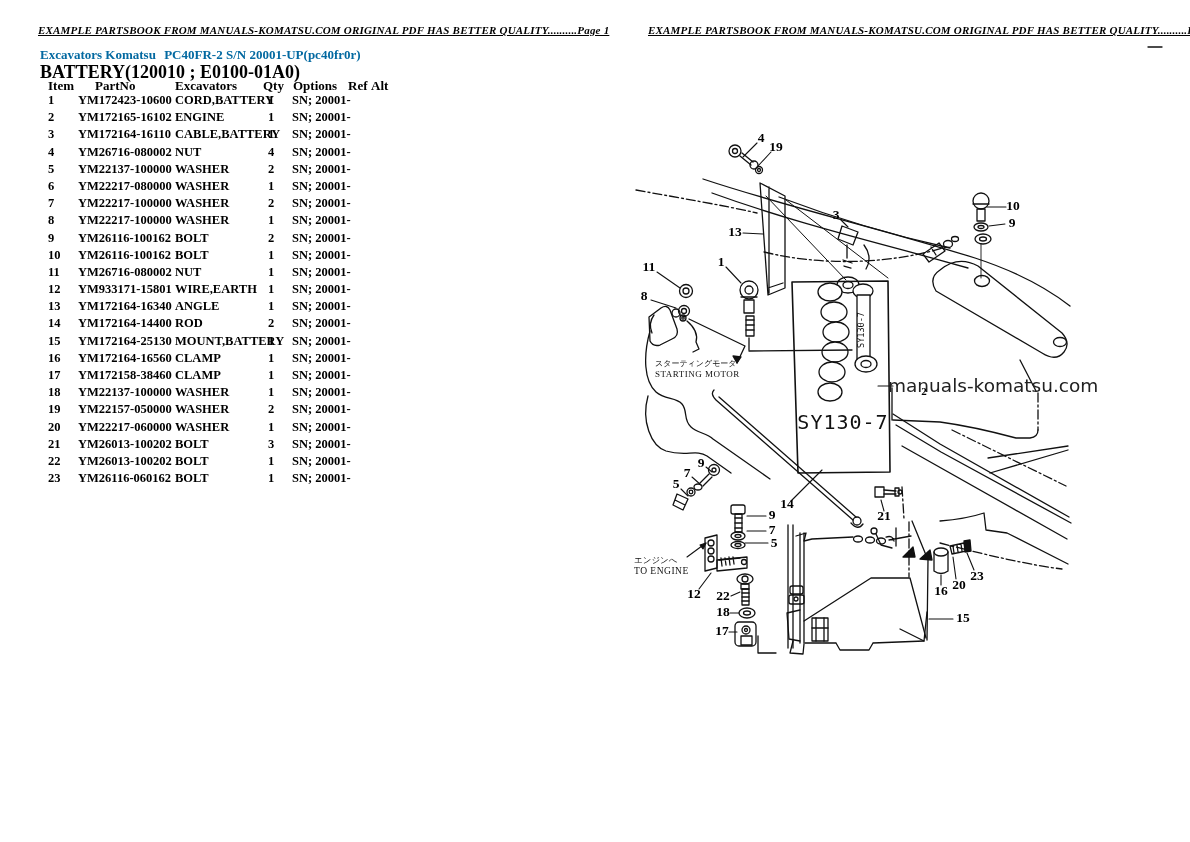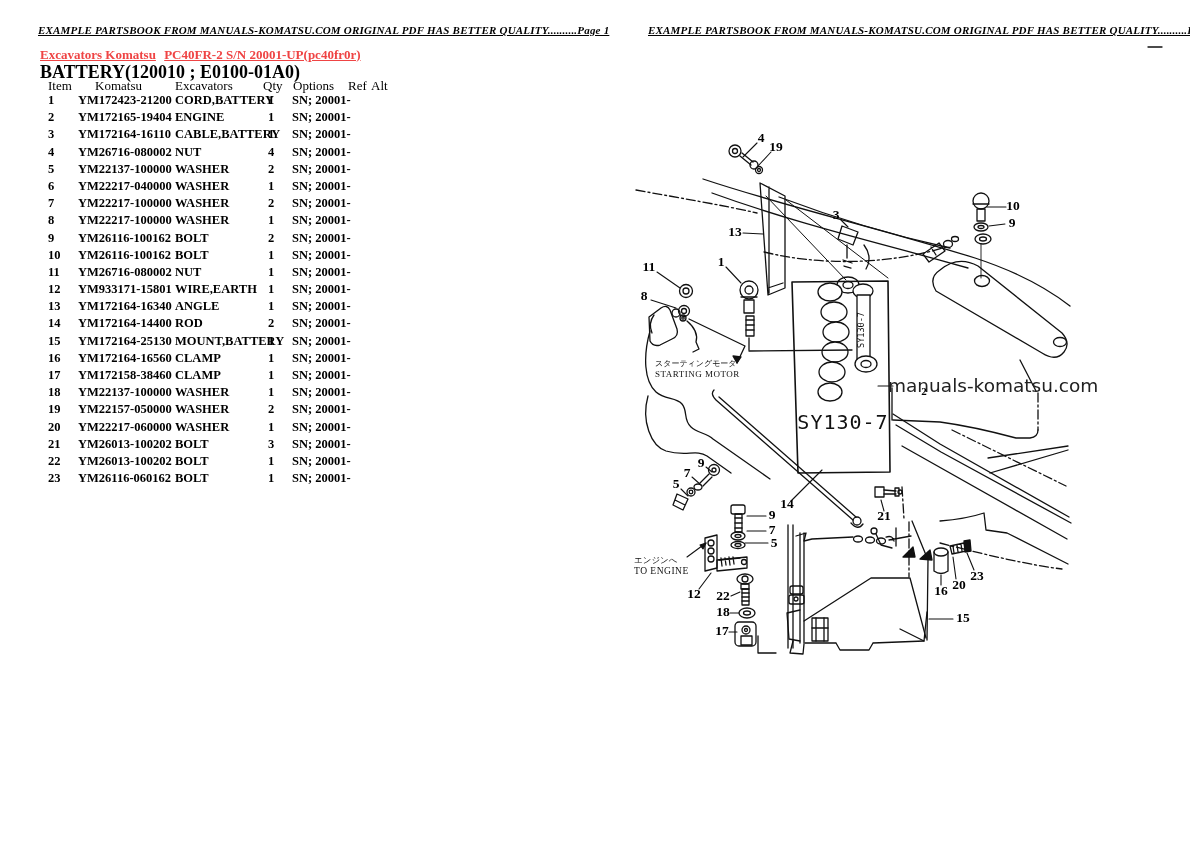--- a/index.html
+++ b/index.html
@@ -3,25 +3,25 @@
 <meta charset="utf-8">
 <style>
   html,body{margin:0;padding:0;background:#888;}
   #page{position:relative;width:1190px;height:842px;background:#ffffff;overflow:hidden;
         font-family:"Liberation Serif",serif;color:#000;}
   .runhead{position:absolute;top:24px;height:16px;font-size:11px;font-weight:bold;font-style:italic;
            text-align:center;text-decoration:underline;letter-spacing:.2px;white-space:nowrap;}
   #runhead-left{left:38px;width:522px;}
   #runhead-right{left:648px;width:516px;}
   #crumbs{position:absolute;left:40px;top:47px;font-size:13px;font-weight:bold;white-space:nowrap;}
-  #crumbs a{color:#ef4444;text-decoration:underline;cursor:pointer;margin-right:5px;}
+  #crumbs a{color:#0369a1;cursor:pointer;margin-right:5px;}
   #section-title{position:absolute;left:40px;top:62px;font-size:18px;font-weight:bold;}
   #thead{position:absolute;left:48px;top:78px;width:540px;display:grid;
          grid-template-columns:47px 80px 88px 30px 55px 23px auto;
-         font-size:13px;font-weight:normal;}
+         font-size:13px;font-weight:bold;}
   #tbody{position:absolute;left:48px;top:93px;width:540px;}
   .prow{display:grid;grid-template-columns:30px 97px 93px 24px 58px auto;height:17.2px;}
   .prow span{font-size:12.5px;font-weight:bold;white-space:nowrap;}
   svg text{font-family:"Liberation Serif",serif;}
   .callout{font-size:13.5px;font-weight:bold;fill:#000;}
   .jp{font-family:"DejaVu Sans",sans-serif;}
 </style>
 </head>
 <body>
 
@@ -32,38 +32,38 @@
 
   <div id="crumbs">
     <a>Excavators Komatsu</a>
     <a>PC40FR-2 S/N 20001-UP(pc40fr0r)</a>
   </div>
 
   <div id="section-title">BATTERY(120010 ; E0100-01A0)</div>
 
   <div id="thead">
     <span>Item</span>
-    <span>Komatsu</span>
+    <span>PartNo</span>
     <span>Excavators</span>
     <span>Qty</span>
     <span>Options</span>
     <span>Ref</span>
     <span>Alt</span>
   </div>
   <div id="tbody">
       <div class="prow">
         <span>1</span>
-        <span>YM172423-21200</span>
+        <span>YM172423-10600</span>
         <span>CORD,BATTERY</span>
         <span>1</span>
         <span>SN; 20001-</span>
       </div>
       <div class="prow">
         <span>2</span>
-        <span>YM172165-19404</span>
+        <span>YM172165-16102</span>
         <span>ENGINE</span>
         <span>1</span>
         <span>SN; 20001-</span>
       </div>
       <div class="prow">
         <span>3</span>
         <span>YM172164-16110</span>
         <span>CABLE,BATTERY</span>
         <span>1</span>
         <span>SN; 20001-</span>
@@ -77,21 +77,21 @@
       </div>
       <div class="prow">
         <span>5</span>
         <span>YM22137-100000</span>
         <span>WASHER</span>
         <span>2</span>
         <span>SN; 20001-</span>
       </div>
       <div class="prow">
         <span>6</span>
-        <span>YM22217-040000</span>
+        <span>YM22217-080000</span>
         <span>WASHER</span>
         <span>1</span>
         <span>SN; 20001-</span>
       </div>
       <div class="prow">
         <span>7</span>
         <span>YM22217-100000</span>
         <span>WASHER</span>
         <span>2</span>
         <span>SN; 20001-</span>

